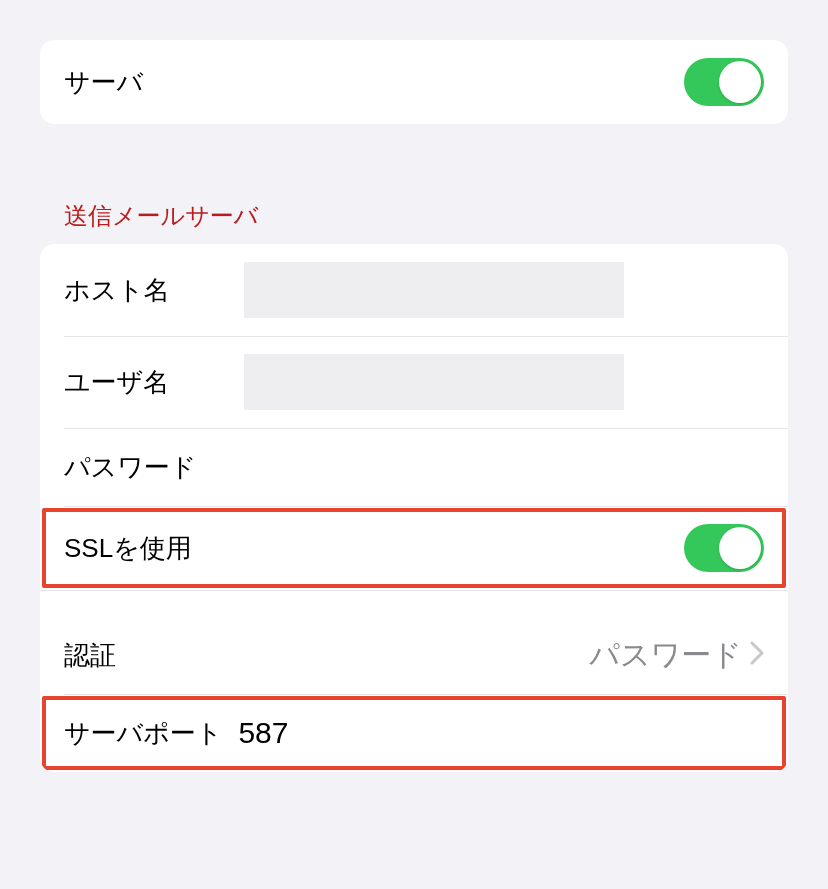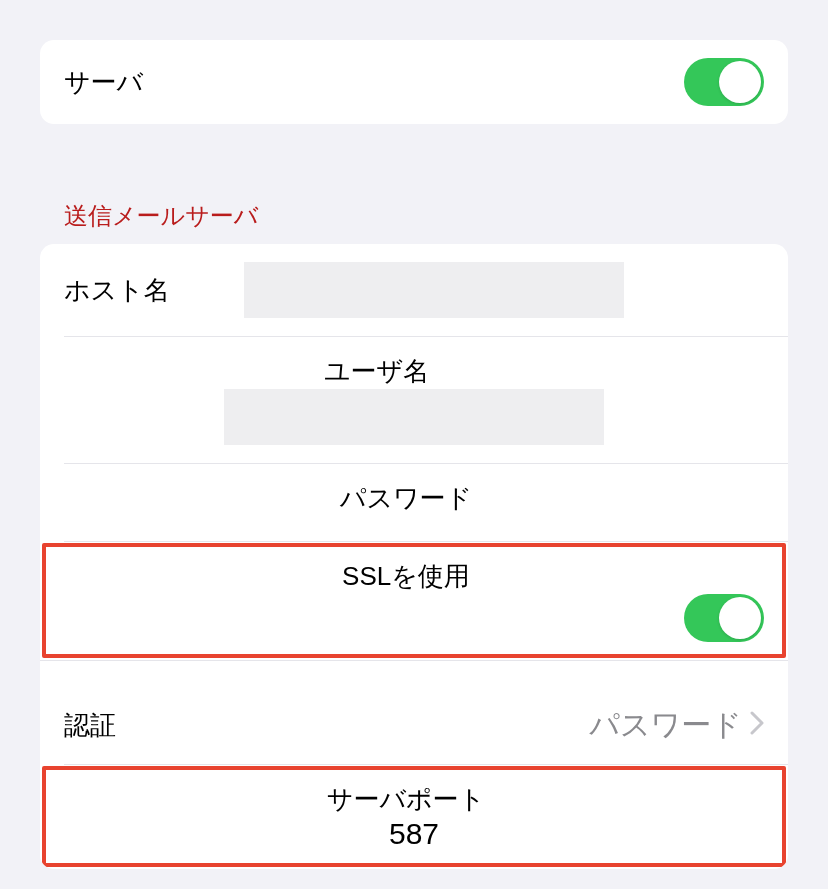--- a/index.html
+++ b/index.html
@@ -29,21 +29,20 @@
       content: "";
       position: absolute;
       top: 0;
       left: 24px;
       right: 0;
       height: 1px;
       background: #e5e5ea;
     }
     .row-group .row + .row {
       border-top: none;
-      flex-direction: column;
     }
     .label {
       font-size: 26px;
       color: #000;
       flex-shrink: 0;
       width: 180px;
     }
     .label-wide {
       width: auto;
       margin-right: 16px;

